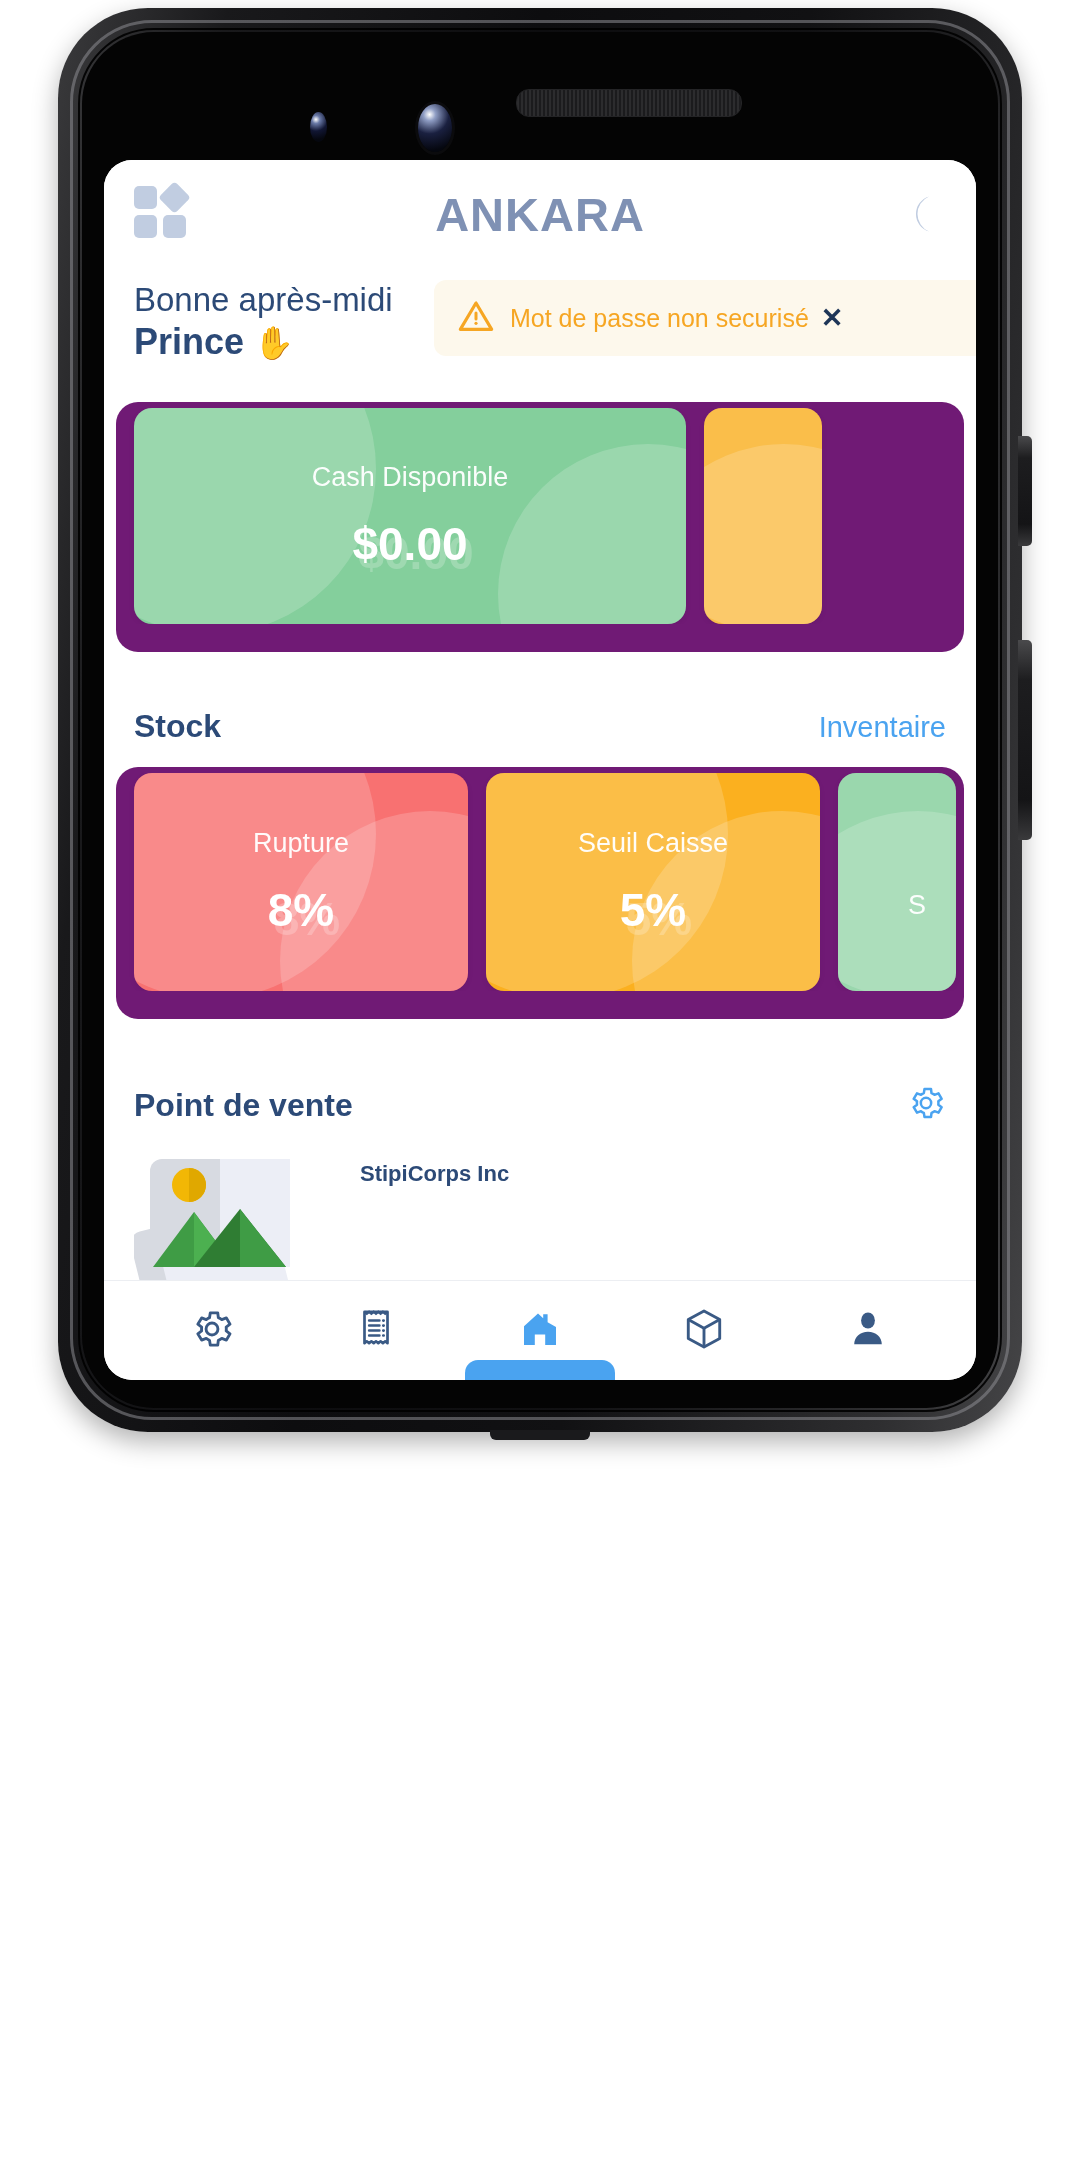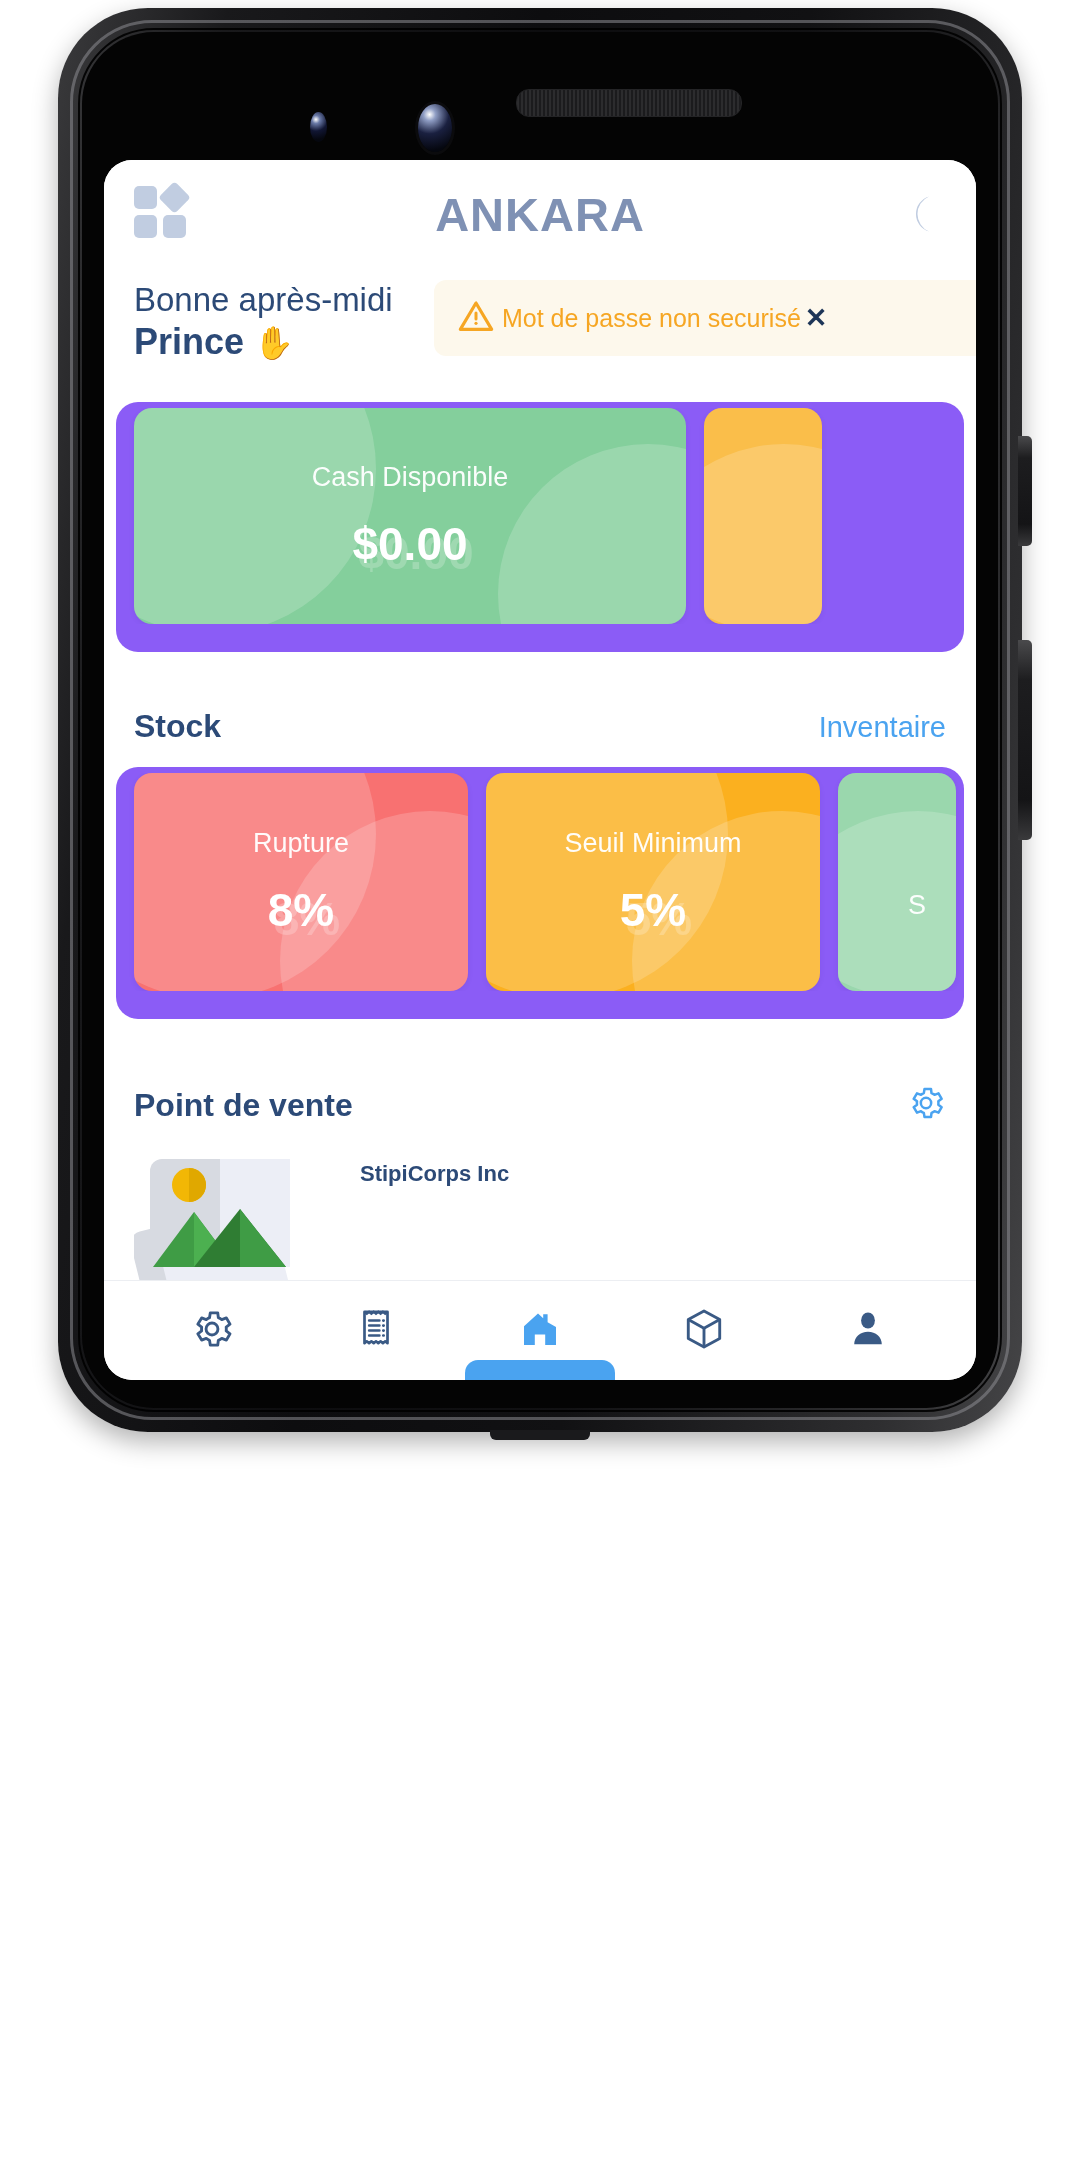--- a/index.html
+++ b/index.html
@@ -167,21 +167,21 @@
   #password-alert {
     position: absolute;
     left: 330px;
     top: 12px;
     right: 0;
     height: 76px;
     background: #fdf8ec;
     border-radius: 12px 0 0 12px;
     display: flex;
     align-items: center;
-    gap: 6px;
+    gap: 14px;
     padding: 0 0 0 22px;
     box-sizing: border-box;
     overflow: hidden;
   }
   #password-alert-text {
     font-size: 25px;
     color: #f6a623;
     white-space: nowrap;
   }
   #alert-close {
@@ -210,21 +210,21 @@
     font-weight: bold;
     color: #2c4a77;
   }
   .section-action {
     font-size: 29px;
     color: #4aa3f0;
   }
 
   .card-panel {
     margin: 22px 12px 0 12px;
-    background: #8b5cf6;
+    background: #701a75;
     border-radius: 22px;
     padding: 6px 0 28px 0;
   }
   .card-row {
     display: flex;
     gap: 18px;
     padding: 0 18px;
     overflow: hidden;
   }
   .stat-card {
@@ -402,21 +402,21 @@
       <div class="card-row" id="stock-row">
         <div class="stat-card" style="background:#f87171">
           <span class="blob-a"></span>
             <span class="blob-b"></span>
           <div class="stat-label">Rupture</div>
           <div class="stat-value">8%</div>
         </div>
         <div class="stat-card" style="background:#fbb01f">
           <span class="blob-a"></span>
             <span class="blob-b"></span>
-          <div class="stat-label">Seuil Minimum</div>
+          <div class="stat-label">Seuil Caisse</div>
           <div class="stat-value">5%</div>
         </div>
         <div class="stat-card partial" style="background:#84cf9c">
           <span class="blob-a"></span>
             <span class="blob-b"></span>
           <div class="stat-label" style="margin-top:46px">S</div>
         </div>
       </div>
     </div>
 

